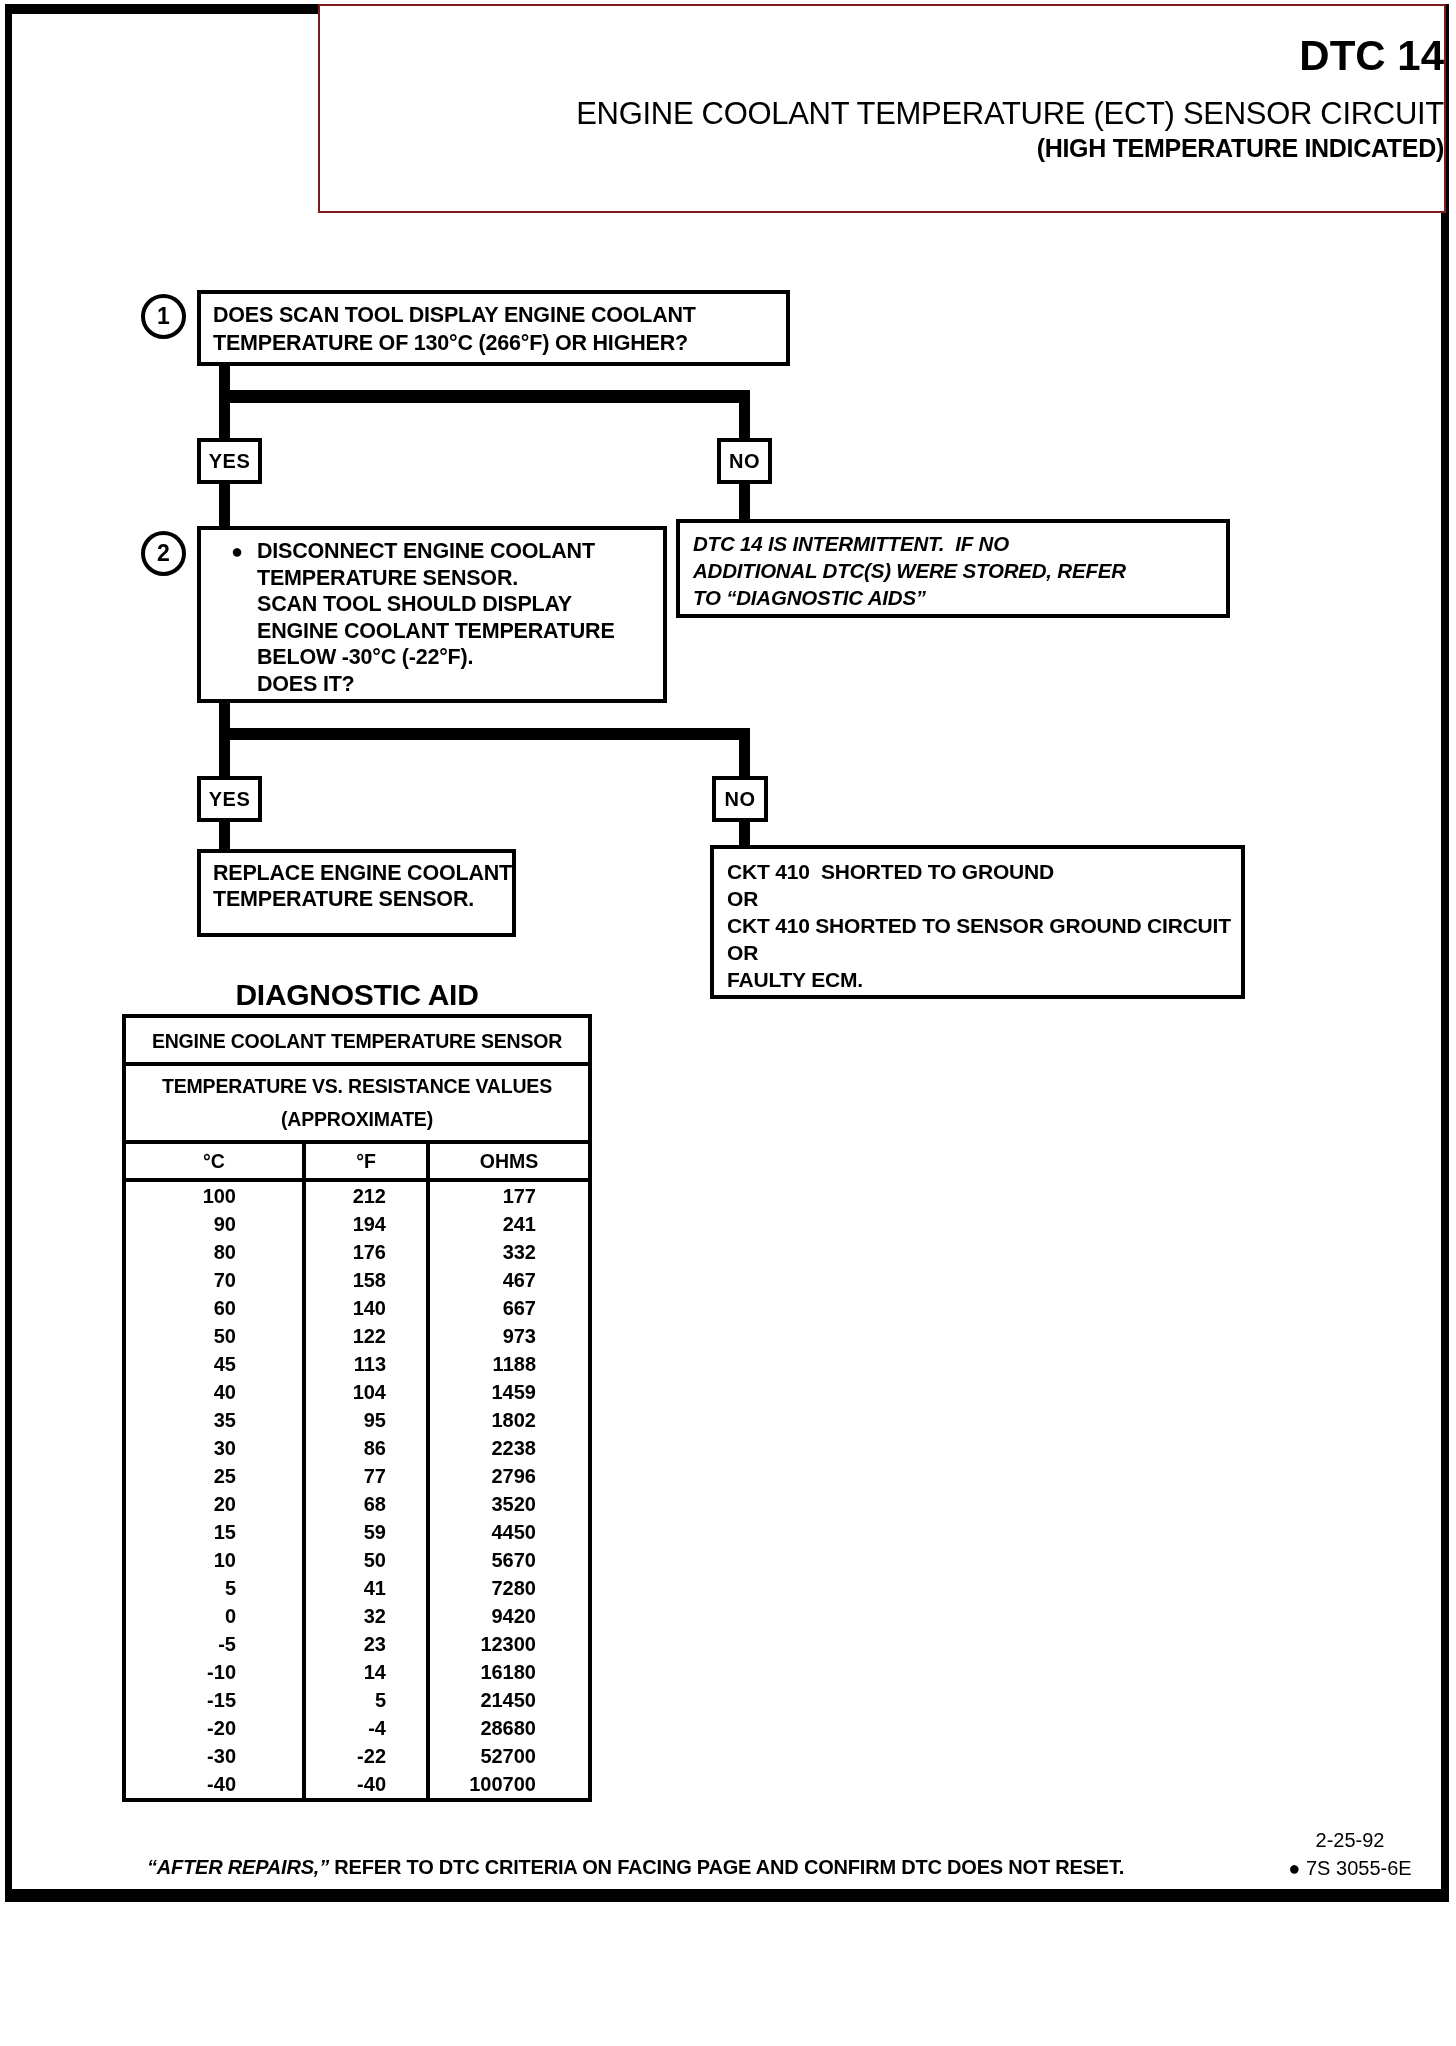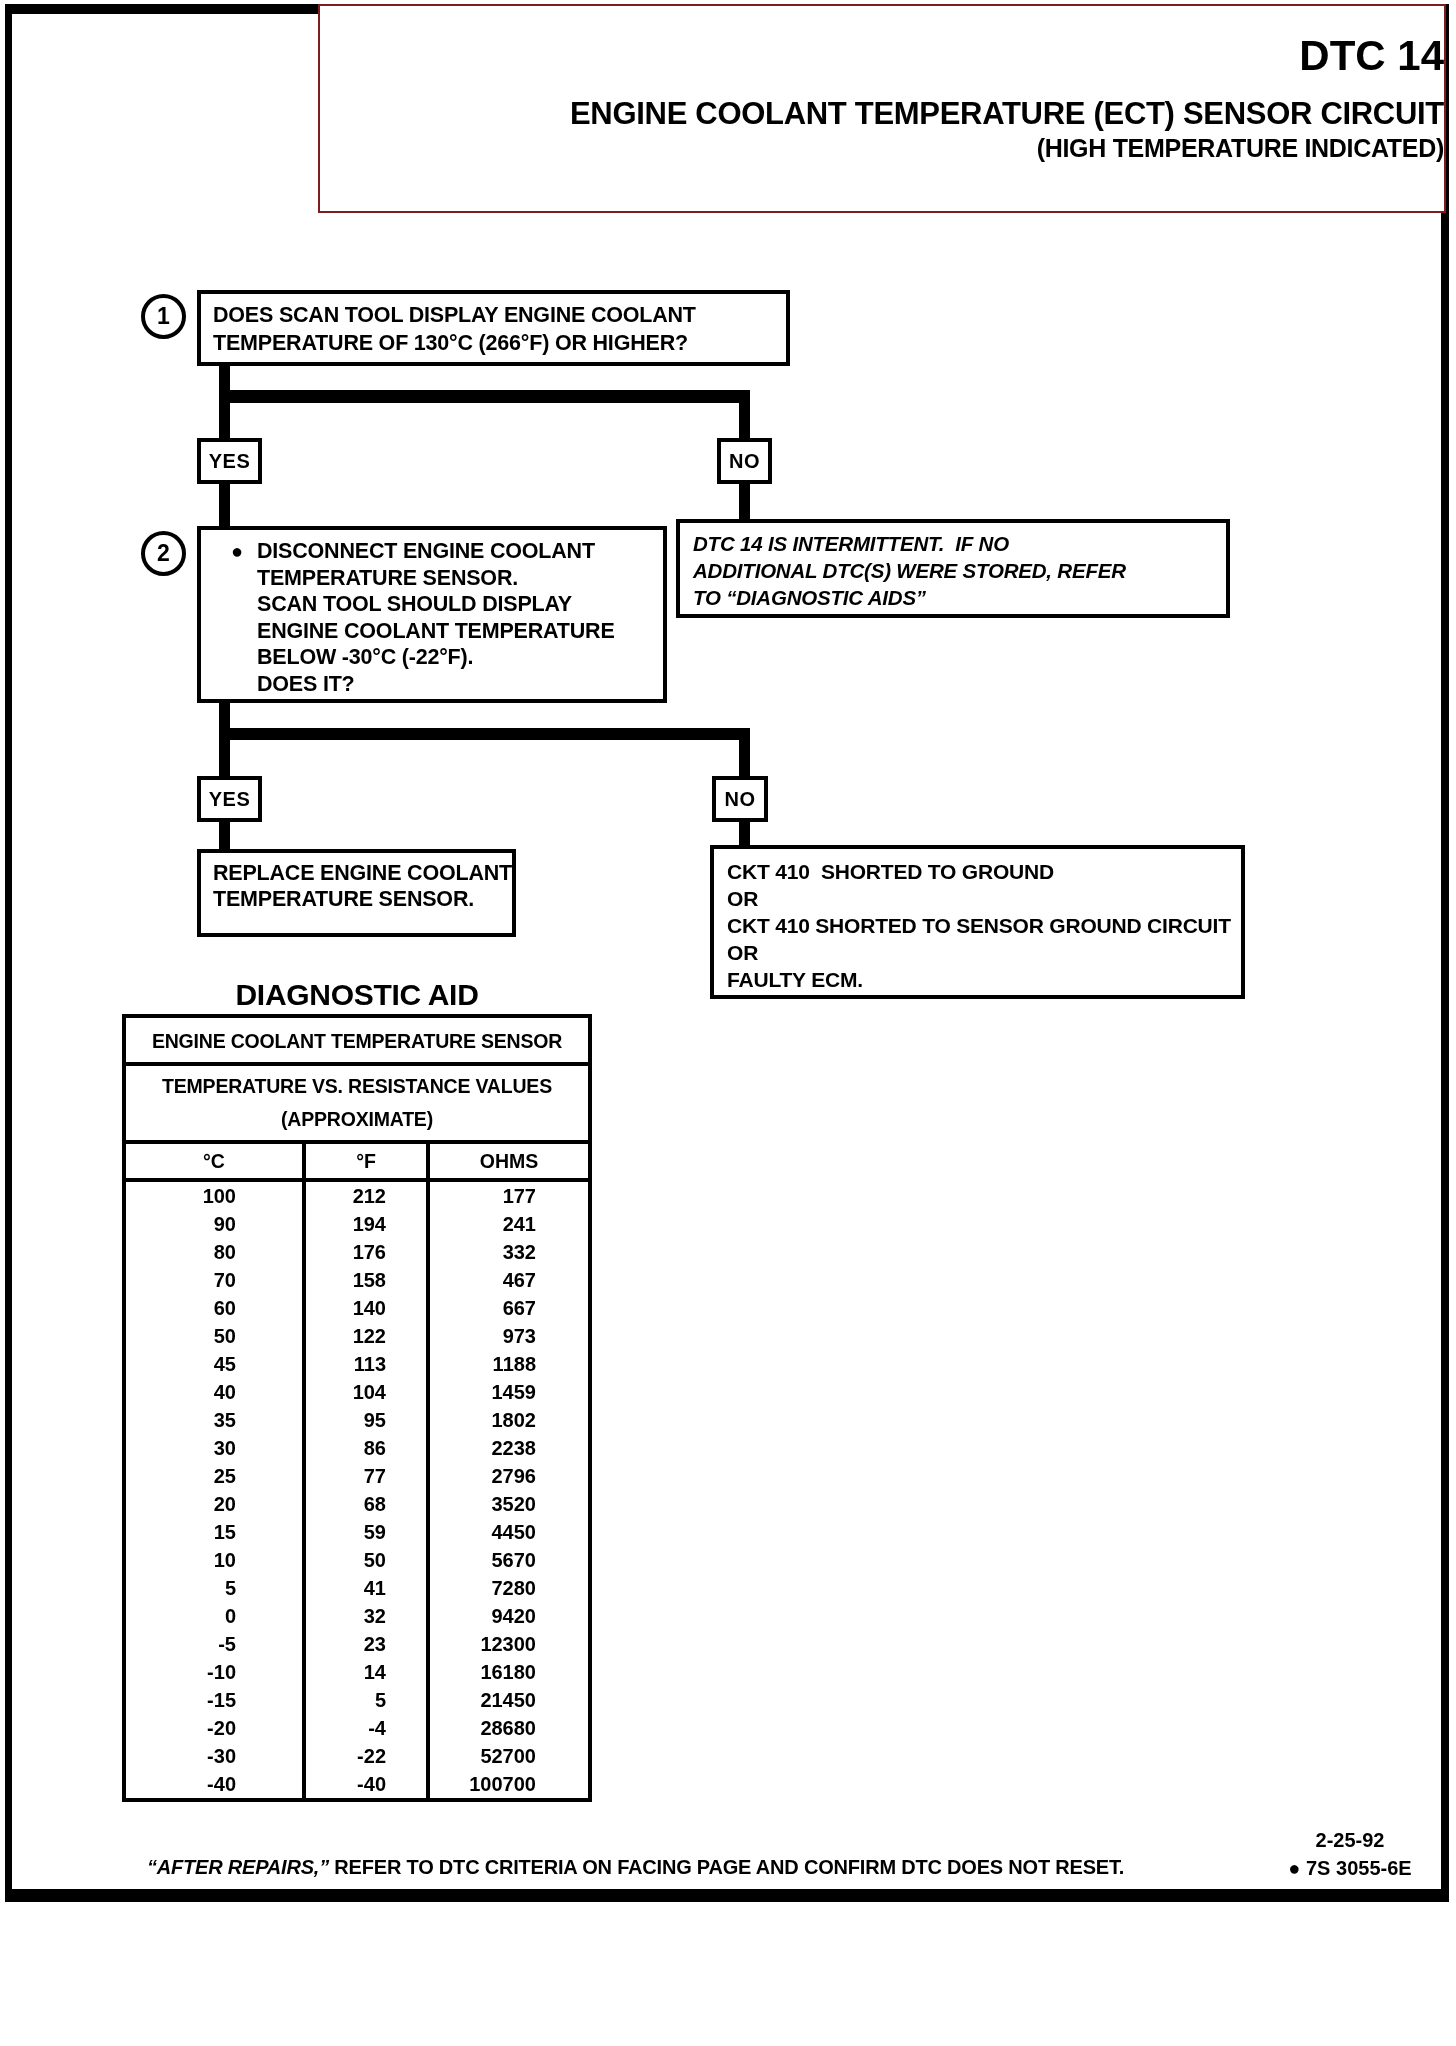--- a/index.html
+++ b/index.html
@@ -14,21 +14,21 @@
     border-style:solid;border-color:#000;border-width:10px 8px 13px 7px;
     box-sizing:border-box;background:transparent;
   }
   
   .title-box{
     position:absolute;left:318px;top:4px;width:1128px;height:209px;
     border:2px solid #7f1d1d;box-sizing:border-box;background:#fff;z-index:2;
     text-align:right;
   }
   .t1{font-size:42px;font-weight:bold;margin-top:26px;letter-spacing:0px;}
-  .t2{font-size:31px;font-weight:bold;margin-top:16px;letter-spacing:-0.3px;padding-left:8px;}
+  .t2{font-size:31px;font-weight:normal;margin-top:16px;letter-spacing:-0.3px;padding-left:8px;}
   .t3{font-size:25px;font-weight:bold;margin-top:2px;letter-spacing:-0.3px;}
 
   
   .ln{position:absolute;background:#000;}
   .bx{
     position:absolute;border:4px solid #000;box-sizing:border-box;background:#fff;
     font-weight:bold;letter-spacing:-0.2px;
   }
   .circle{
     position:absolute;width:45px;height:45px;border:4px solid #000;border-radius:50%;
@@ -71,21 +71,21 @@
   .tb .num{text-align:right;}
   .tb .c1{padding-right:0;} .tb .c1 span{display:block;padding-right:66px;}
   .tb .c2 span{display:block;padding-right:40px;}
   .tb .c3 span{display:block;padding-right:52px;}
 
   
   .foot-note{position:absolute;left:147px;top:1856px;font-size:20px;font-weight:bold;letter-spacing:-0.2px;}
   .foot-note .it{font-style:italic;}
   .foot-date{
     position:absolute;left:1275px;top:1826px;width:150px;text-align:center;
-    font-size:20px;font-weight:bold;line-height:28px;
+    font-size:20px;font-weight:normal;line-height:28px;
   }
 </style>
 </head>
 <body>
 
 <div id="page">
 
   <div class="frame"></div>
 
   <div class="title-box">

